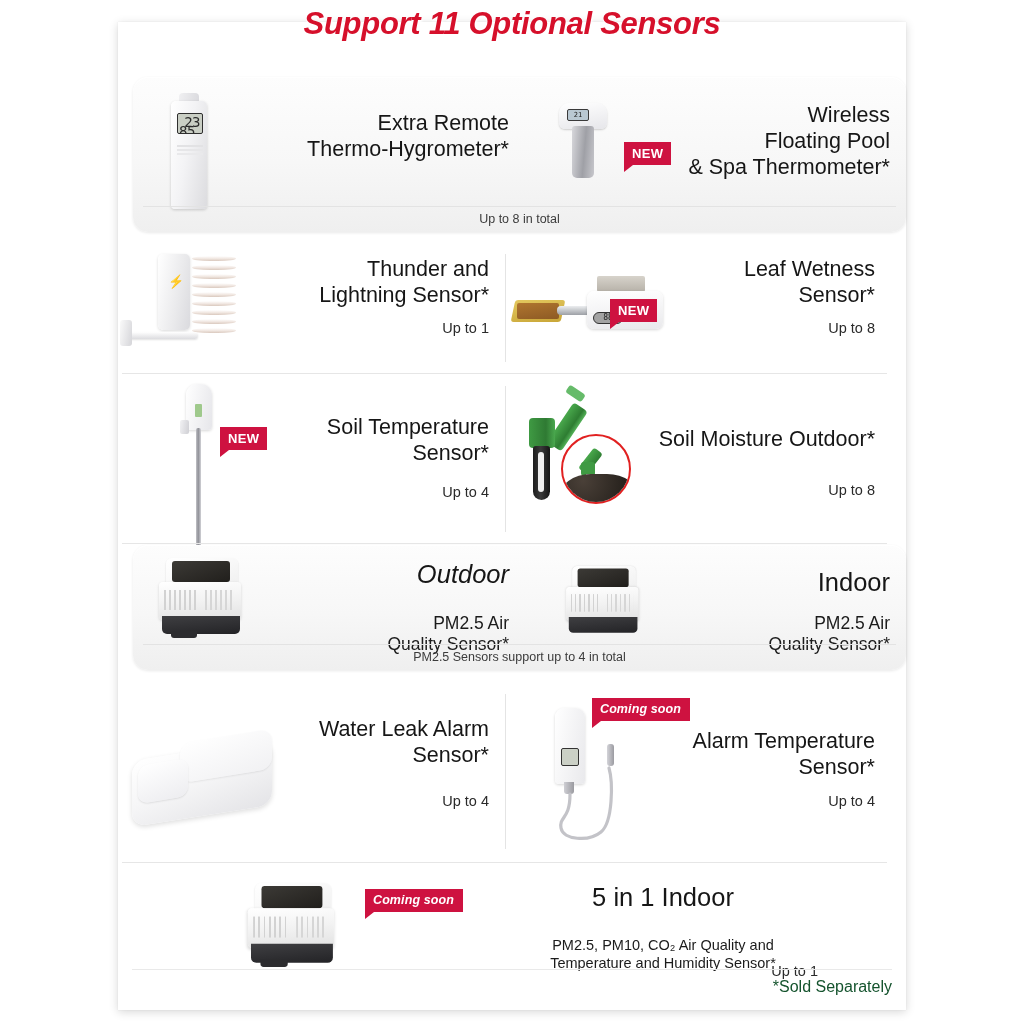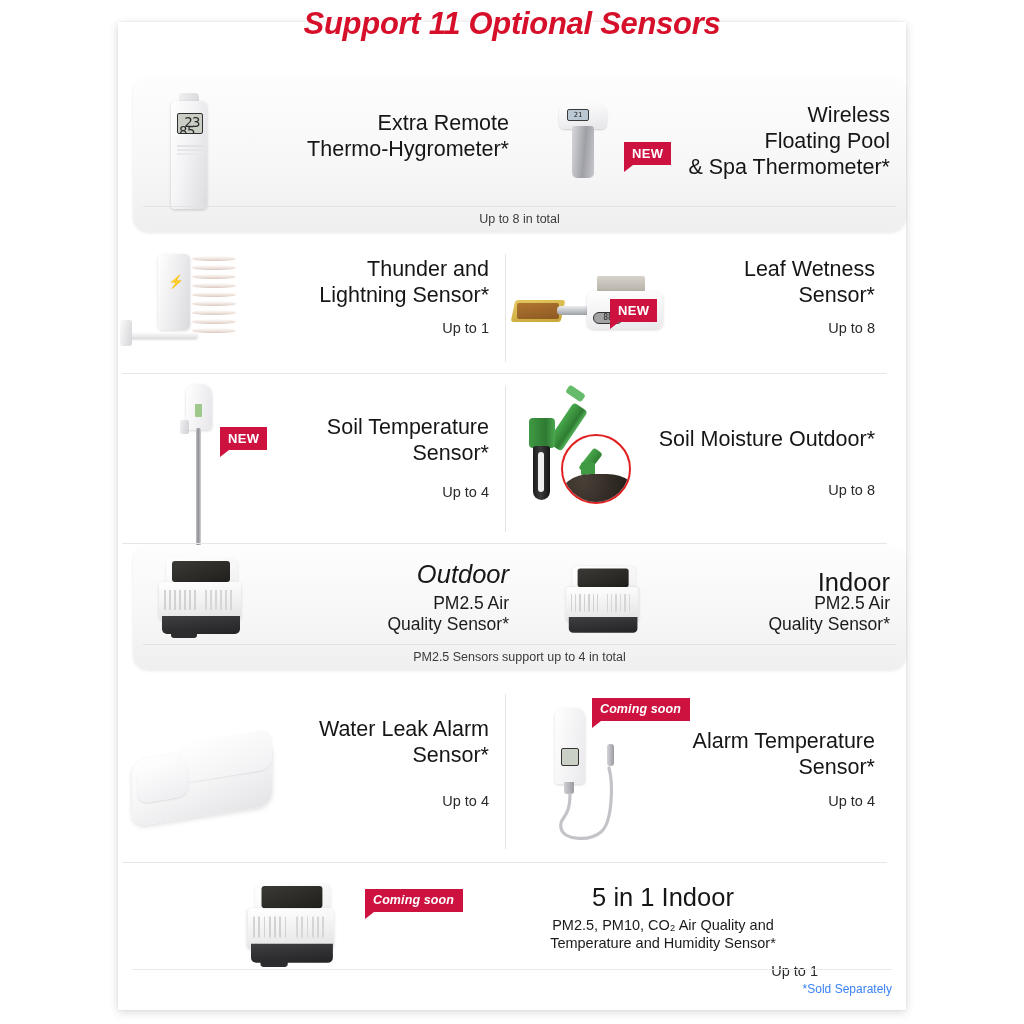--- a/index.html
+++ b/index.html
@@ -85,20 +85,21 @@
   .headline {
     font-size: 25.5px;
     line-height: 30px;
     color: #161616;
   }
   .sub {
     font-size: 17.5px;
     line-height: 21px;
     color: #1b1b1b;
     white-space: pre-line;
+    margin-top: 20px;
   }
   .sub.small { font-size: 14.5px; line-height: 18px; }
   .limit {
     font-size: 14.5px;
     color: #2a2a2a;
   }
   .r { text-align: right; }
   .c { text-align: center; }
 
   
@@ -127,22 +128,22 @@
     position: absolute;
     left: 0; top: 100%;
     border-left: 9px solid #CE1240;
     border-bottom: 7px solid transparent;
   }
 
   
   #footnote {
     position: absolute;
     right: 14px; bottom: 14px;
-    font-size: 12px;
-    color: #3b82f6;
+    font-size: 16px;
+    color: #14532d;
   }
   #foot-rule {
     position: absolute;
     left: 14px; right: 14px; bottom: 40px;
     height: 1px; background: #e9e9e9;
   }
 
   
   .art { position: absolute; }
 

